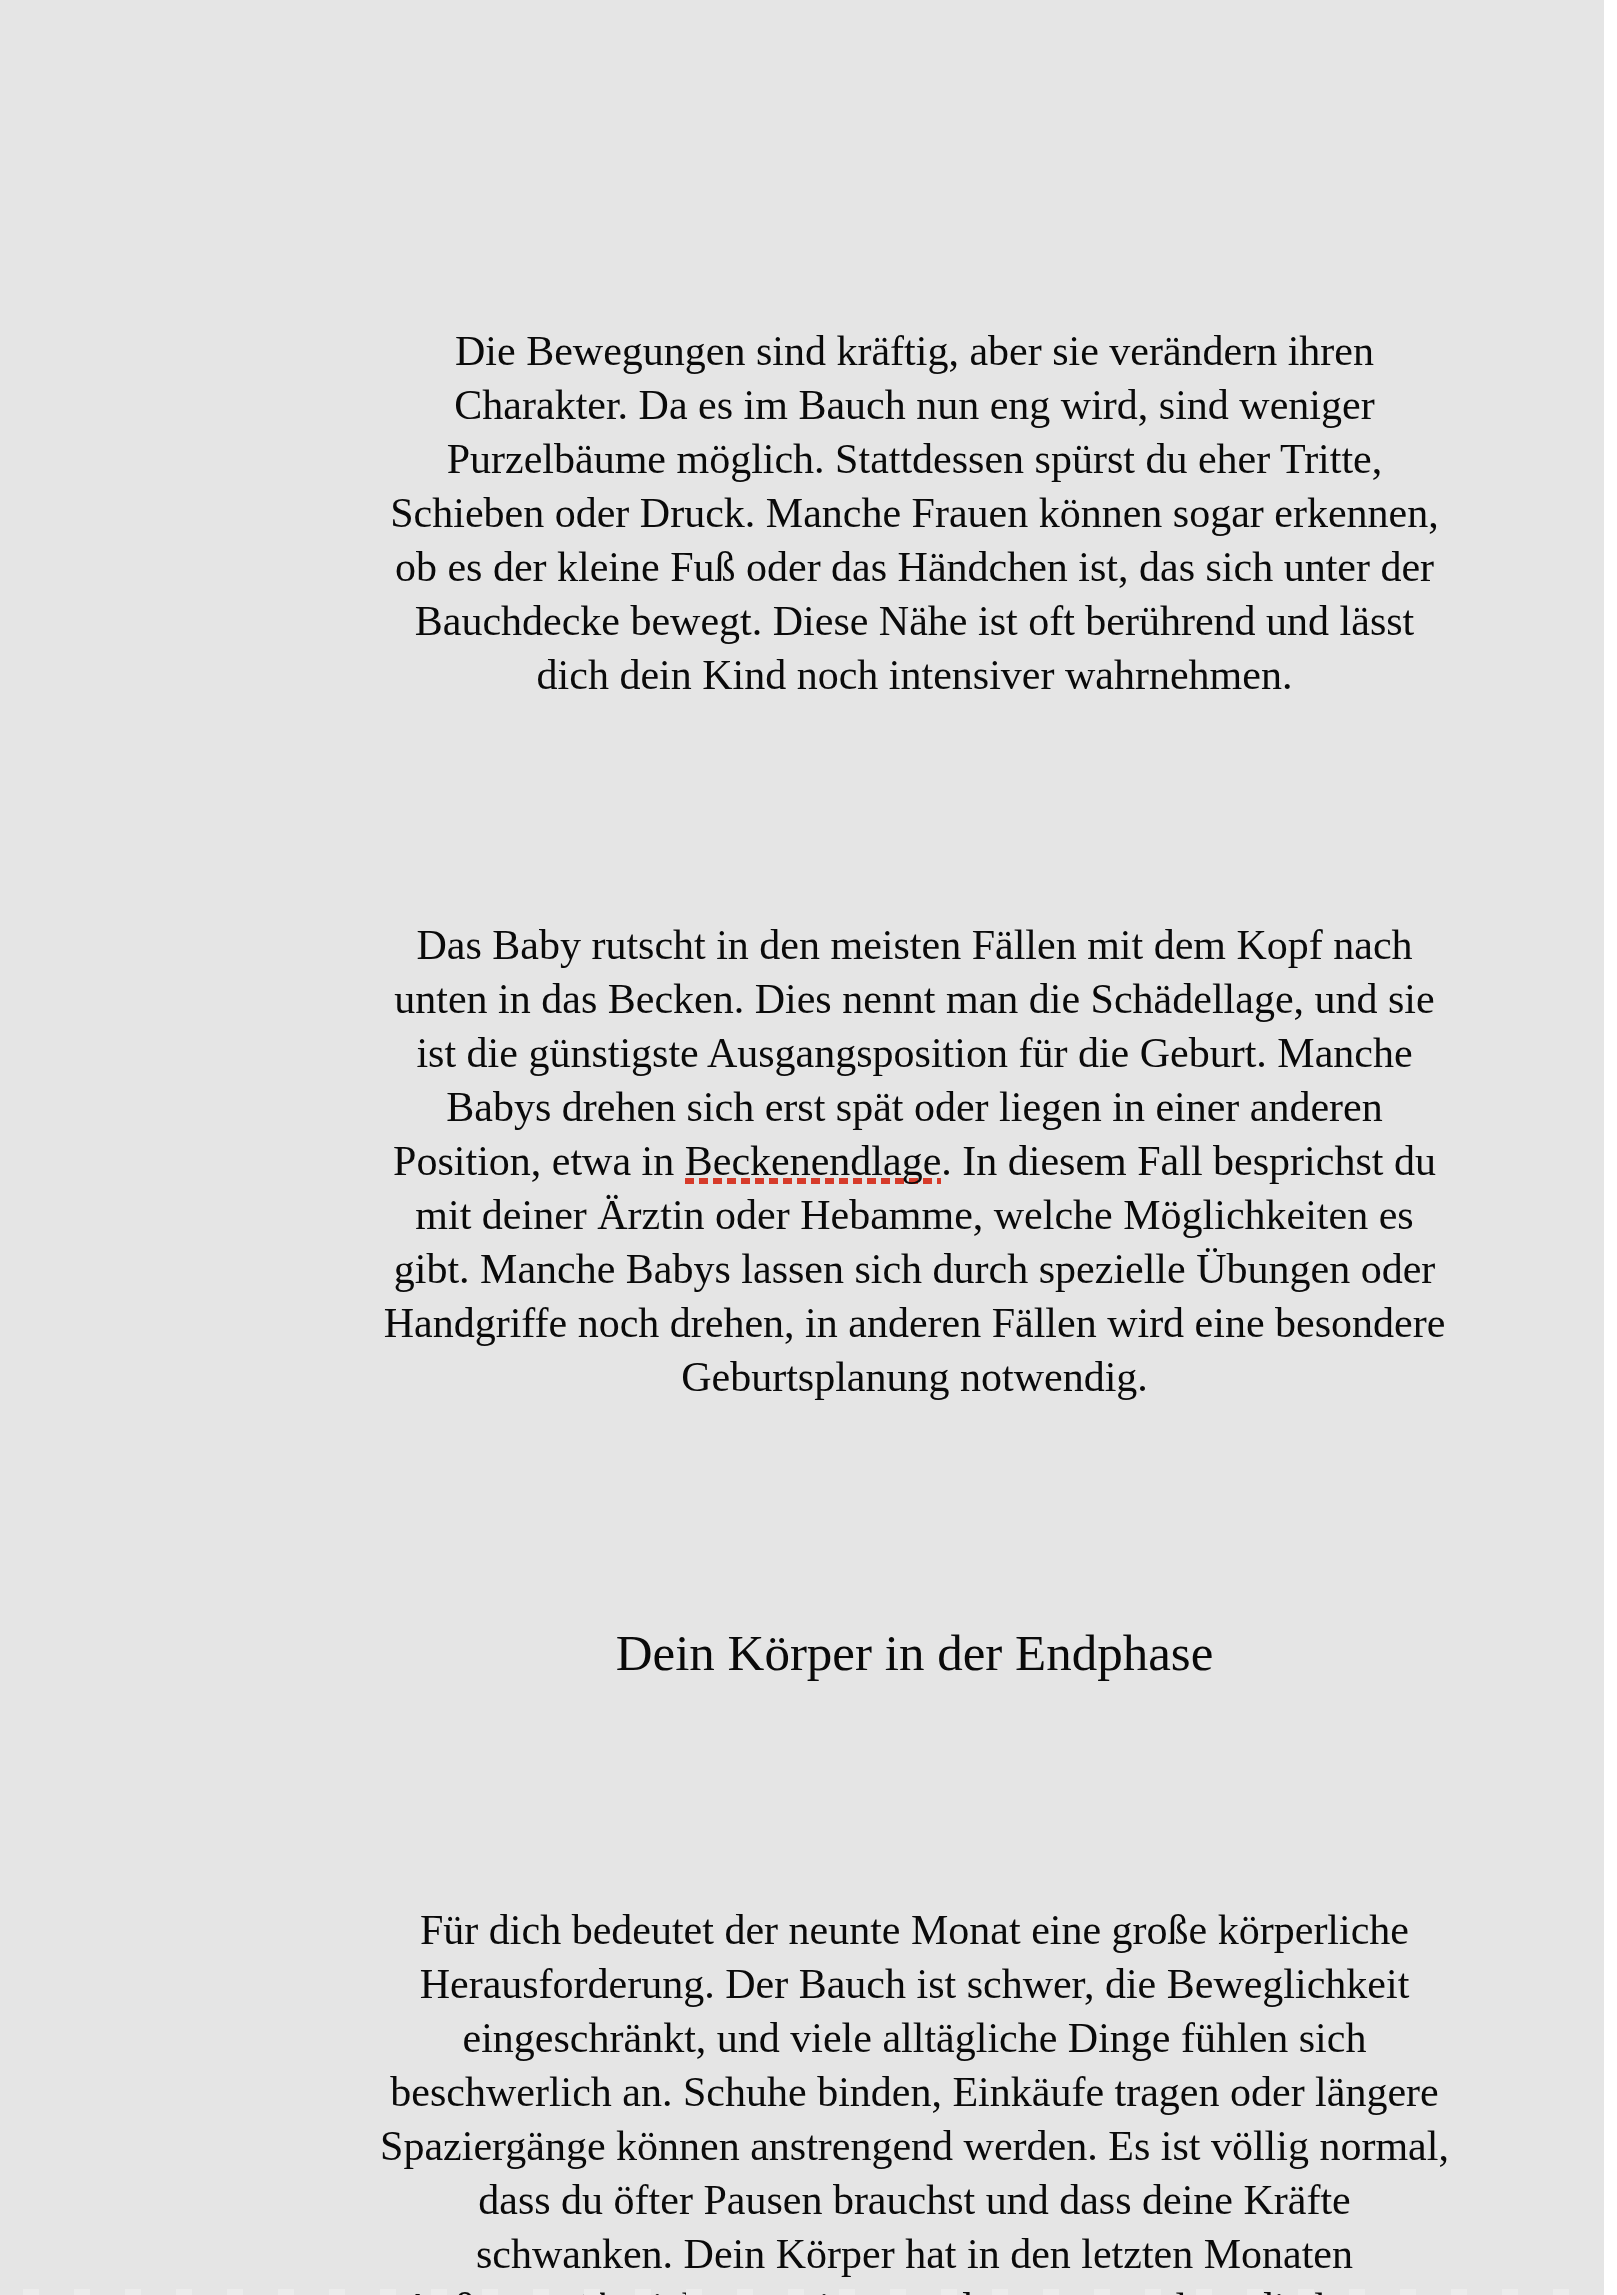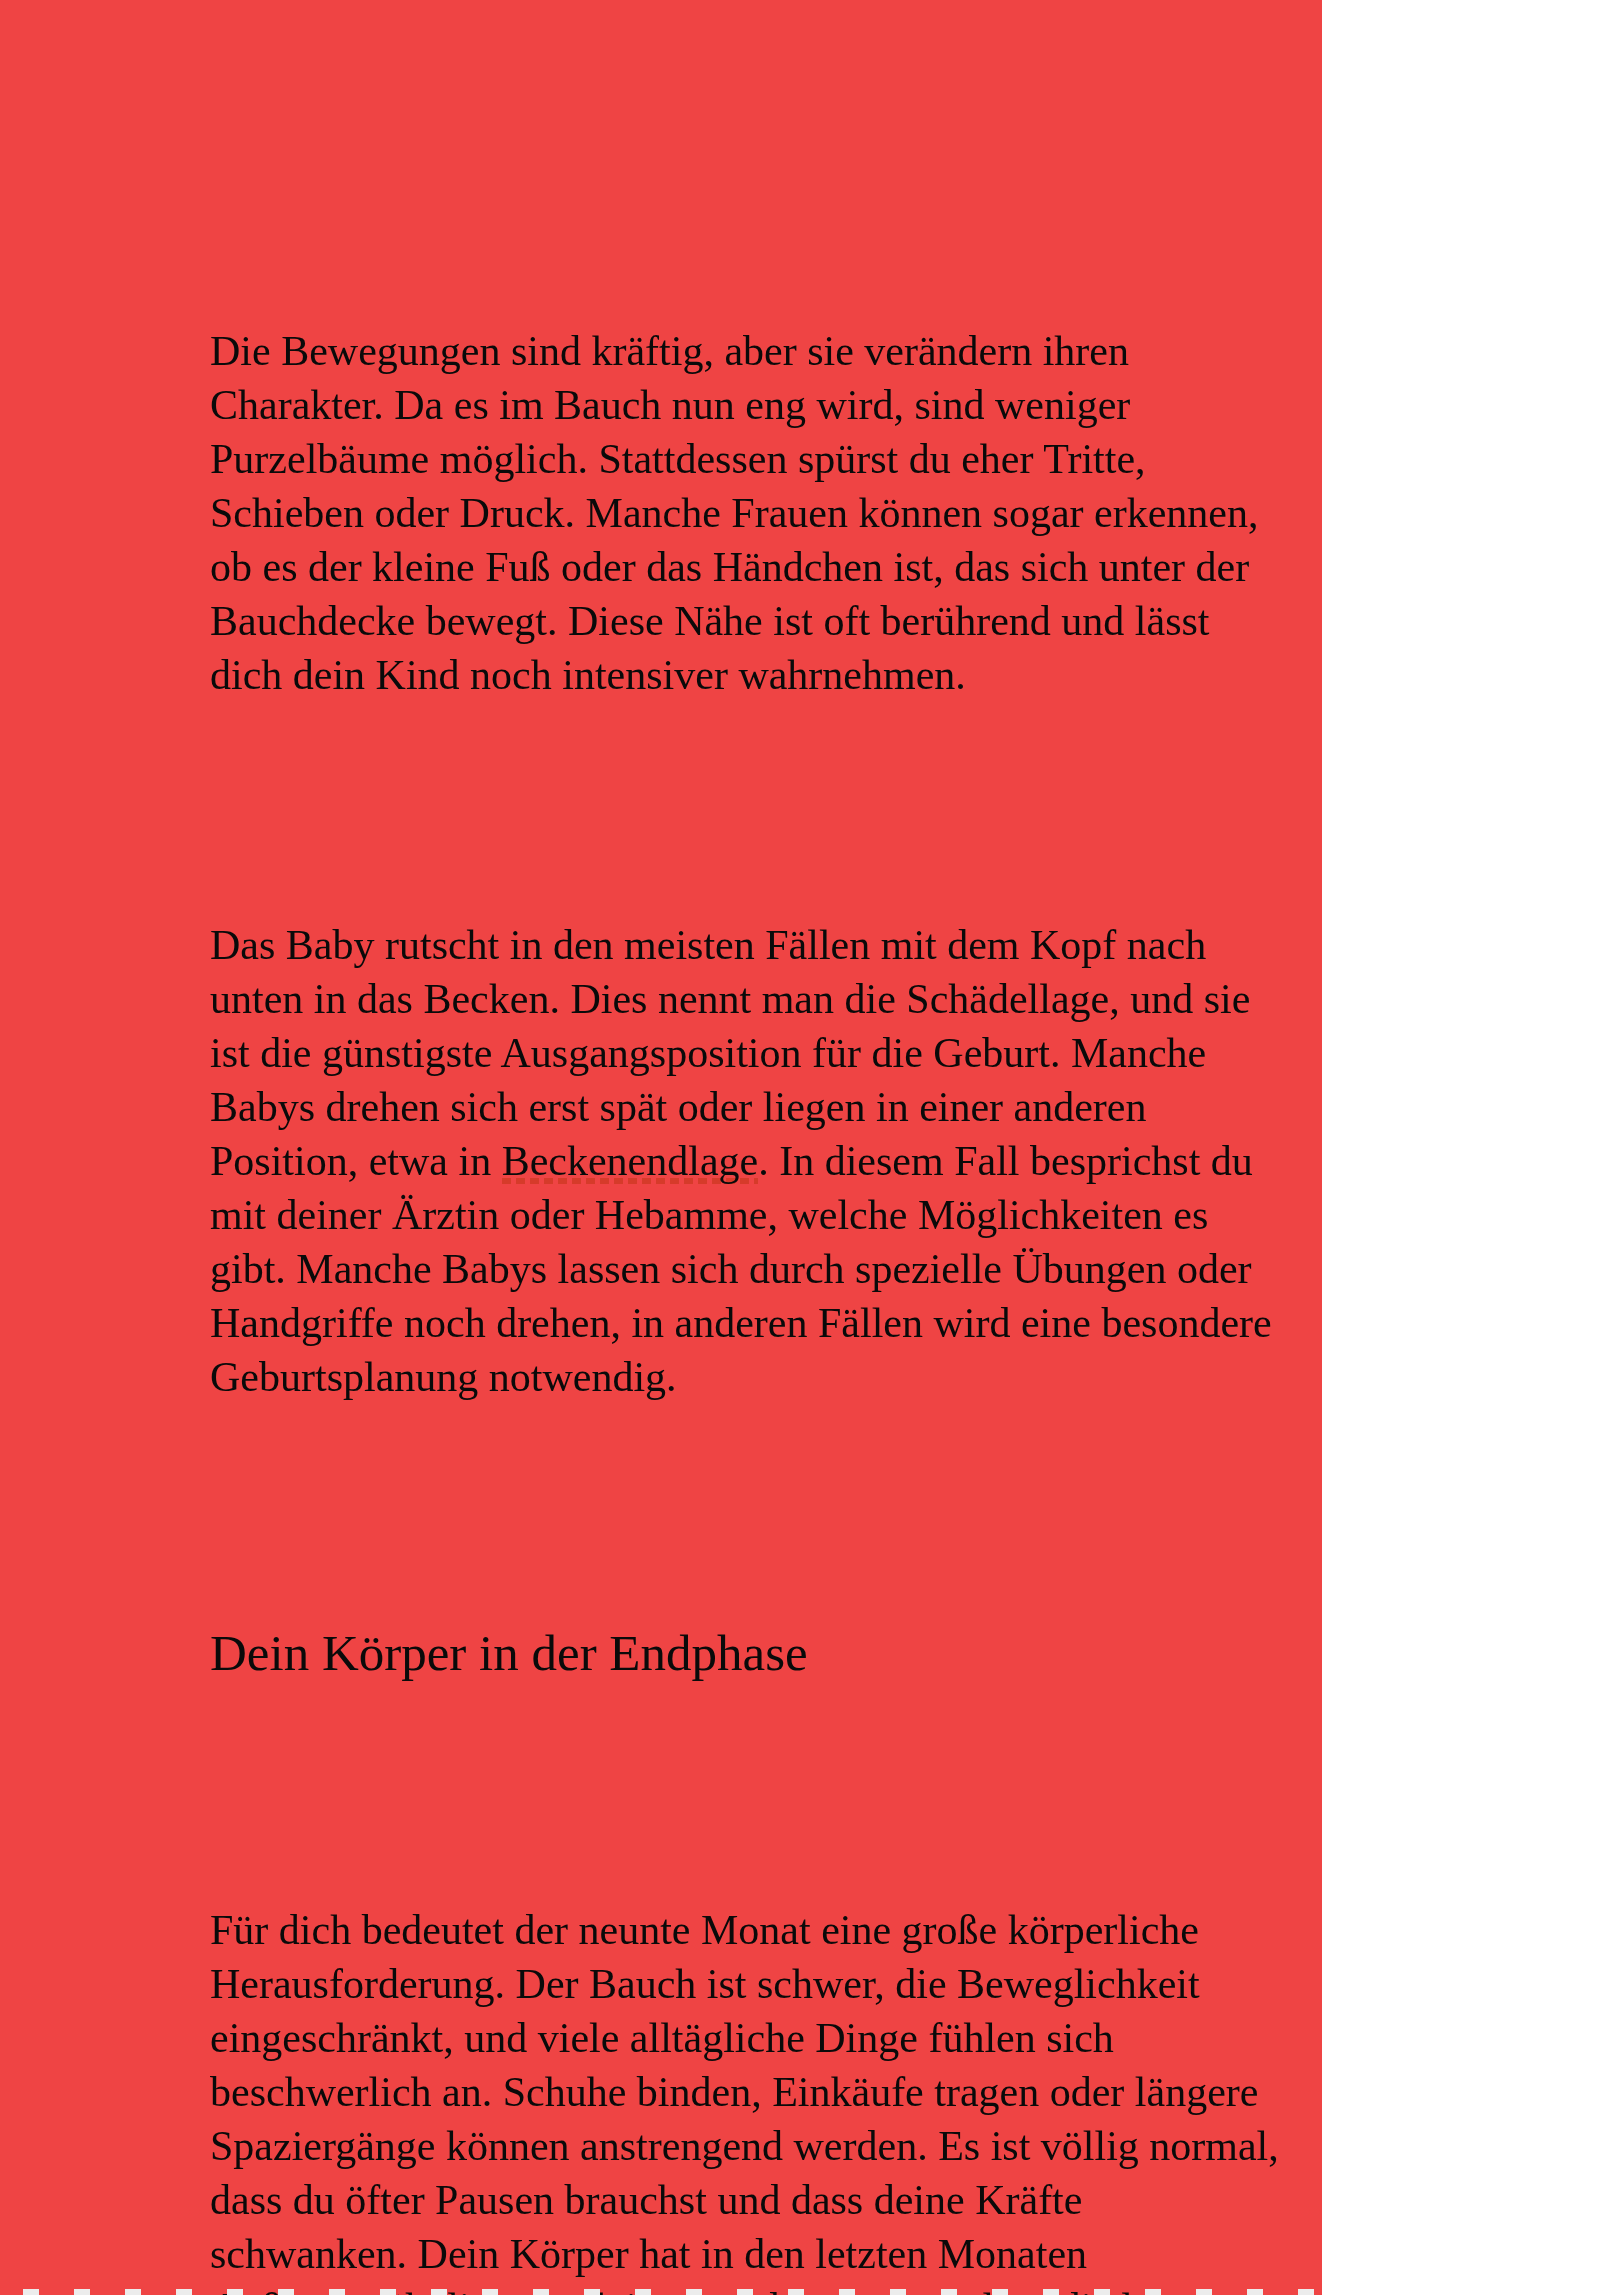--- a/index.html
+++ b/index.html
@@ -1,24 +1,25 @@
 <!DOCTYPE html>
 <html style="font-size:10.8px"><head>
 <meta charset="utf-8">
 <style>
   html, body {
     margin: 0;
     padding: 0;
   }
   .page {
     position: relative;
-    width: 1322px;
+    width: 1604px;
     height: 2295px;
-    background: #ef4444;
+    background: #e5e5e5;
     overflow: hidden;
+    text-align: center;
   }
   .content {
     position: absolute;
     left: 210px;
     top: 216px;
     width: 1409px;
     font-family: "Liberation Serif", "DejaVu Serif", serif;
     font-size: 42px;
     line-height: 54px;
     color: #0a0a0a;

